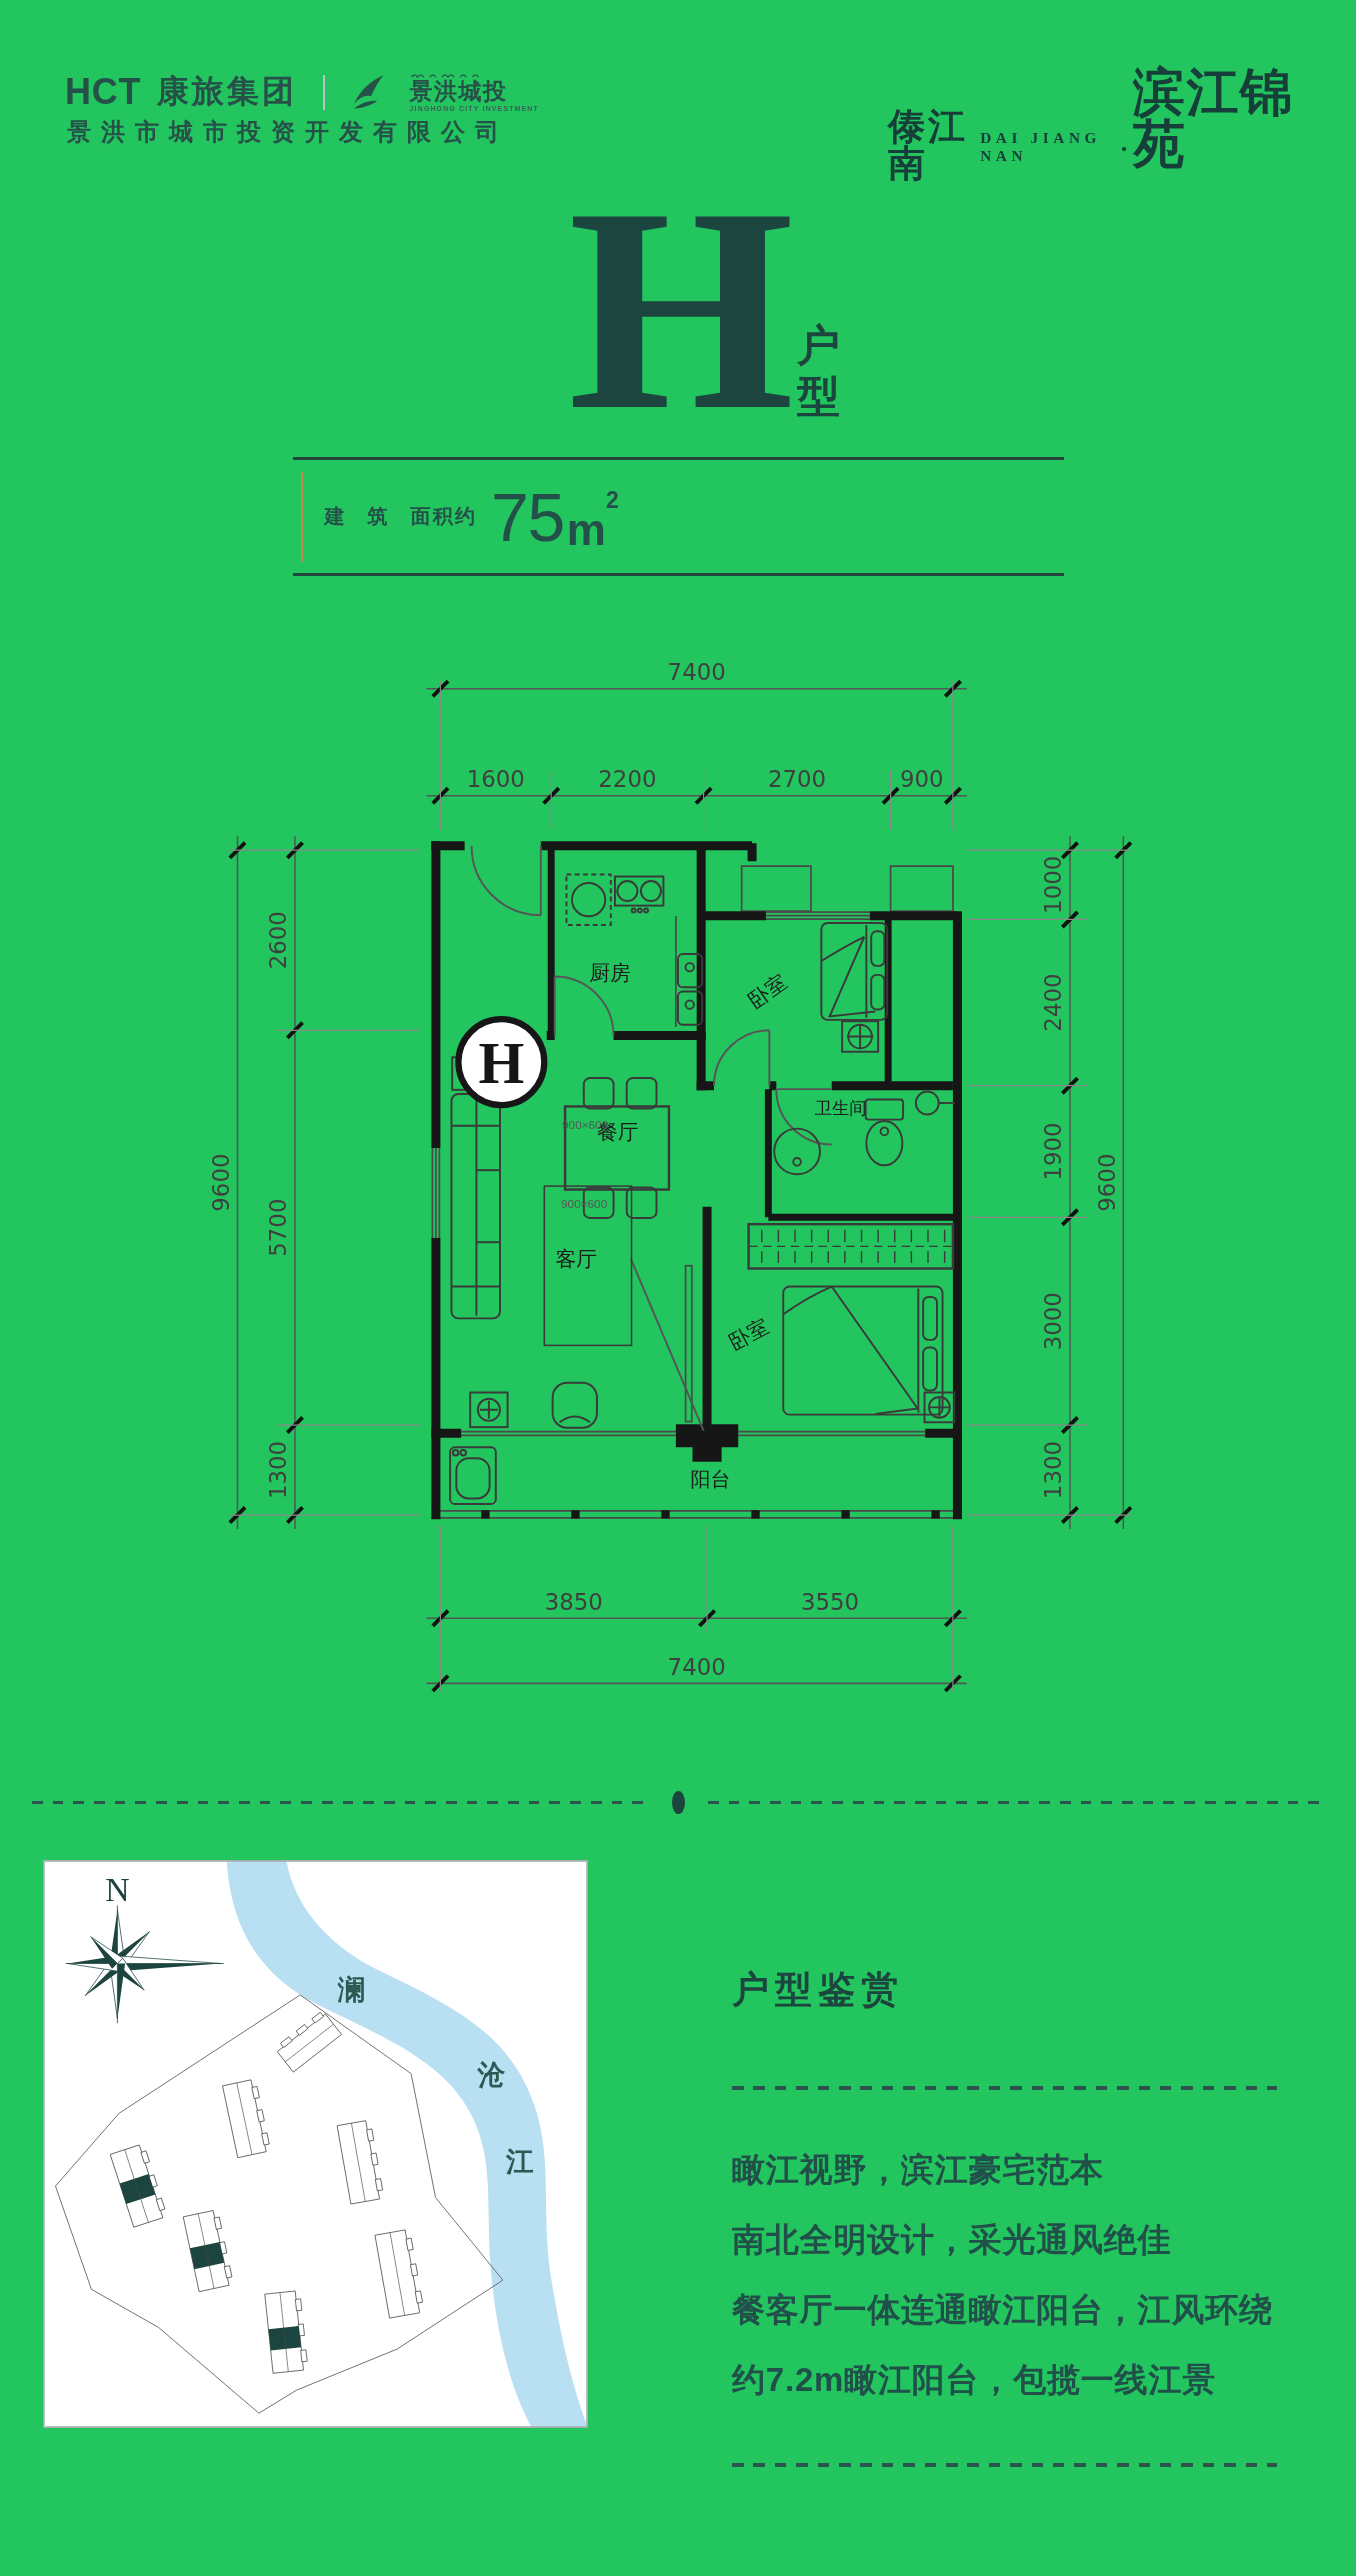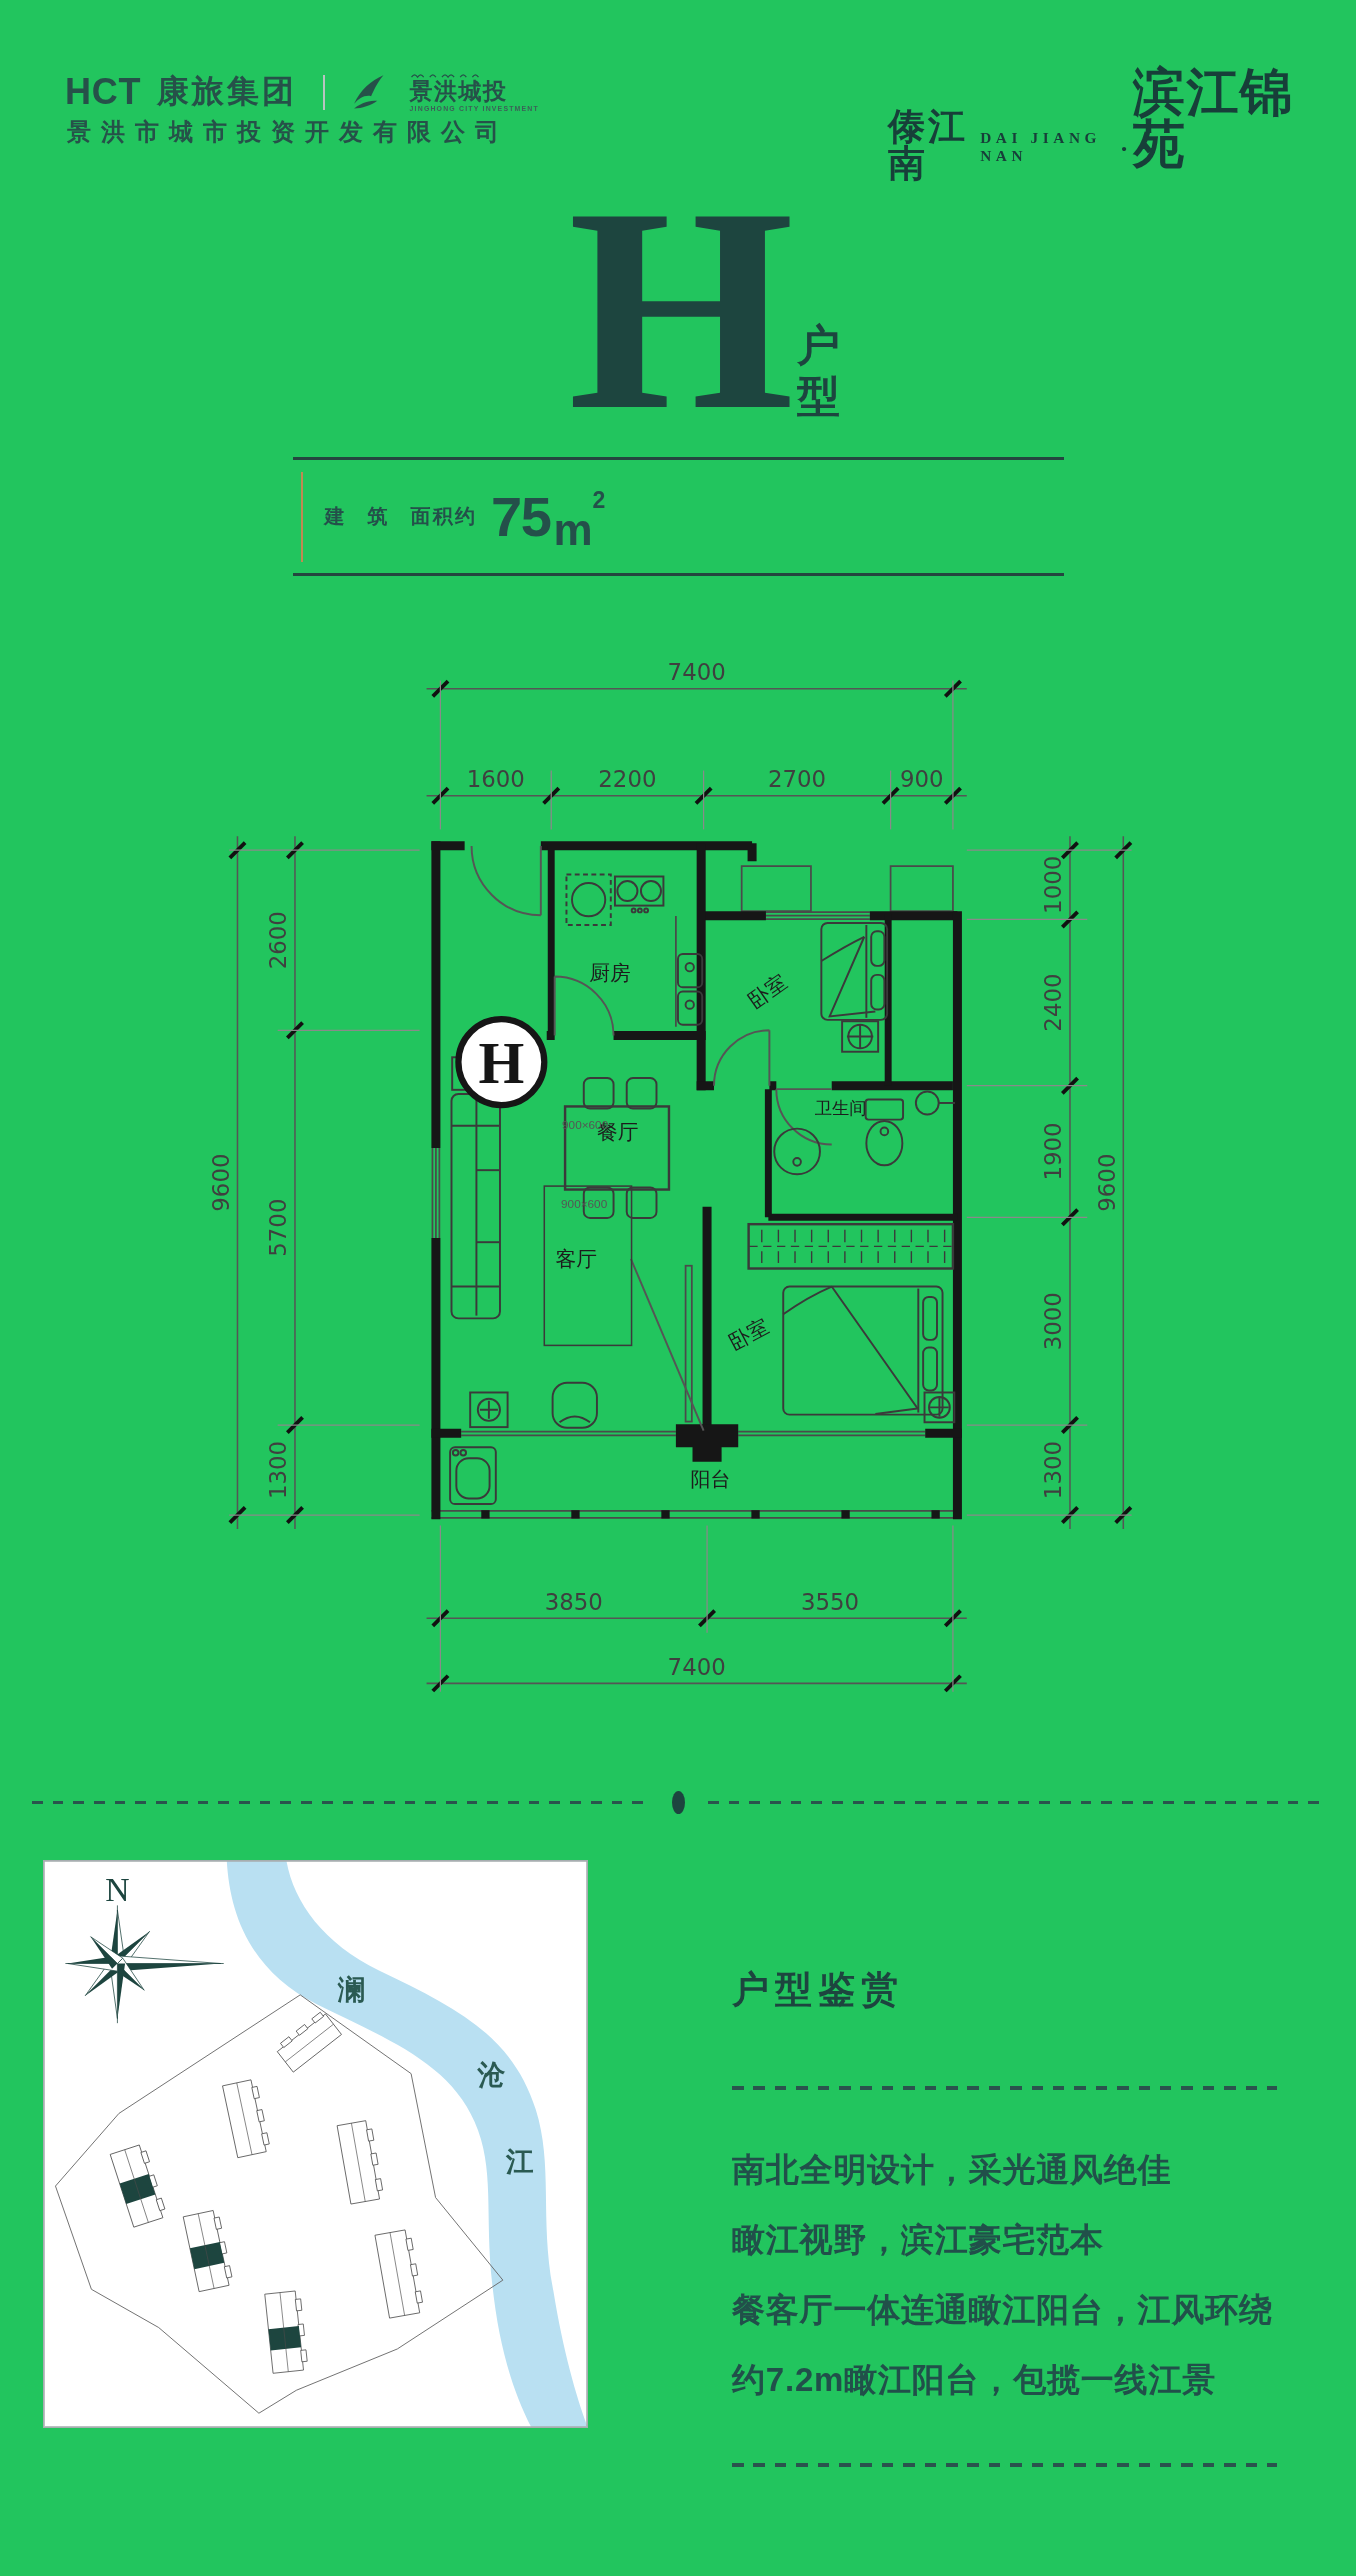--- a/index.html
+++ b/index.html
@@ -31,21 +31,21 @@
              font-family:"Liberation Serif","DejaVu Serif",serif;font-size:43px;font-weight:700;color:#1d453f;line-height:1;}
   
   .summary{left:293px;top:457px;width:771px;height:113px;
            border-top:3.1px solid #24463f;border-bottom:3.1px solid #24463f;
            display:flex;align-items:center;}
   .sum-layout{font-size:49px;font-weight:600;letter-spacing:6.1px;color:#24504a;margin-left:12.2px;}
   .sum-div{width:2.3px;height:90px;background:#c08a52;margin:0 21.4px 0 7.7px;}
   .sum-label{display:flex;flex-direction:row;line-height:1.35;color:#24504a;font-weight:600;}
   .sum-label .l1{font-size:20px;letter-spacing:23px;}
   .sum-label .l2{font-size:20px;letter-spacing:2.3px;text-align:right;}
-  .sum-value{font-size:56px;font-weight:700;color:#24504a;margin-left:13.8px;line-height:1;letter-spacing:-1.5px;}
+  .sum-value{font-size:68px;font-weight:400;color:#24504a;margin-left:13.8px;line-height:1;letter-spacing:-1.5px;}
   .sum-unit{font-size:44px;font-weight:600;color:#24504a;line-height:1;margin:26px 0 0 3.1px;}
   .sum-sup{font-size:23px;font-weight:600;color:#24504a;vertical-align:top;line-height:1;position:relative;top:-18.4px;}
   
   .divider{left:32px;top:1791px;width:1293px;display:flex;align-items:center;}
   .dash-line{flex:1;height:3.8px;background:repeating-linear-gradient(90deg,#2a544d 0 10.7px,transparent 10.7px 20.7px);}
   .dot{width:13px;height:23px;border-radius:50%;background:#1d453f;margin:0 23px;}
   
   .map-box{left:43px;top:1860px;width:543px;height:566px;border:0.8px solid #a7adb0;box-sizing:content-box;}
   .bld-rect{fill:#ffffff;stroke:#4a4a4a;stroke-width:1;}
   .bld-line{stroke:#4a4a4a;stroke-width:0.8;}
@@ -435,21 +435,21 @@
           <rect class="bld-rect" x="27" y="-26" width="15" height="7"></rect>
         <line class="bld-line" x1="-55" y1="0" x2="55" y2="0"></line>
       </g>
     </g>
     <rect x="0.5" y="0.5" width="709" height="739" fill="none" stroke="#a7adb0" stroke-width="1"></rect>
   </svg>
 
   <div class="abs appre-title">户型鉴赏</div>
   <div class="abs dashed-rule" style="top:2086px;"></div>
   <div class="abs appre-body">
+    <div>瞰江视野，滨江豪宅范本</div>
     <div>南北全明设计，采光通风绝佳</div>
-    <div>瞰江视野，滨江豪宅范本</div>
     <div>餐客厅一体连通瞰江阳台，江风环绕</div>
     <div>约7.2m瞰江阳台，包揽一线江景</div>
   </div>
   <div class="abs dashed-rule" style="top:2463px;"></div>
 
 </div>
 
 
 </body></html>

